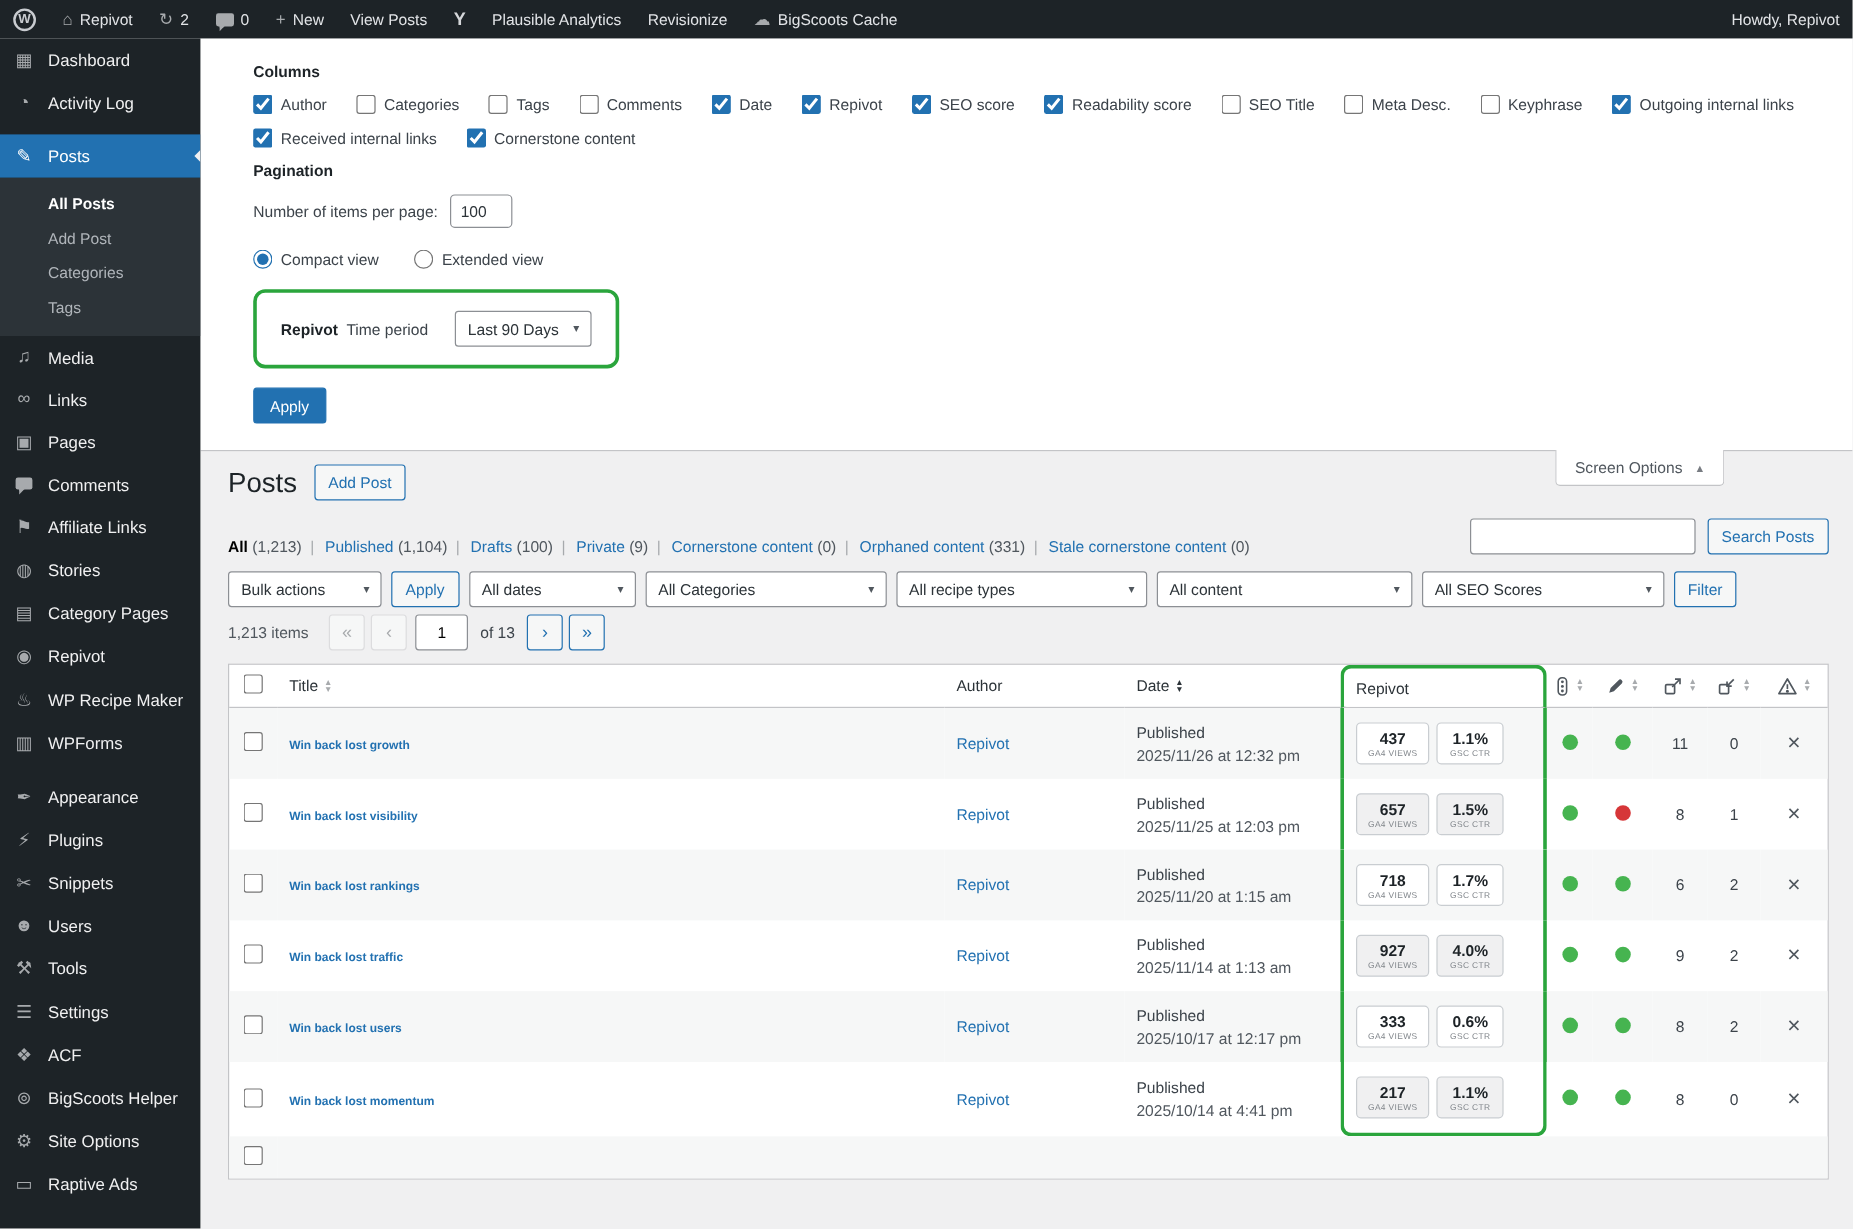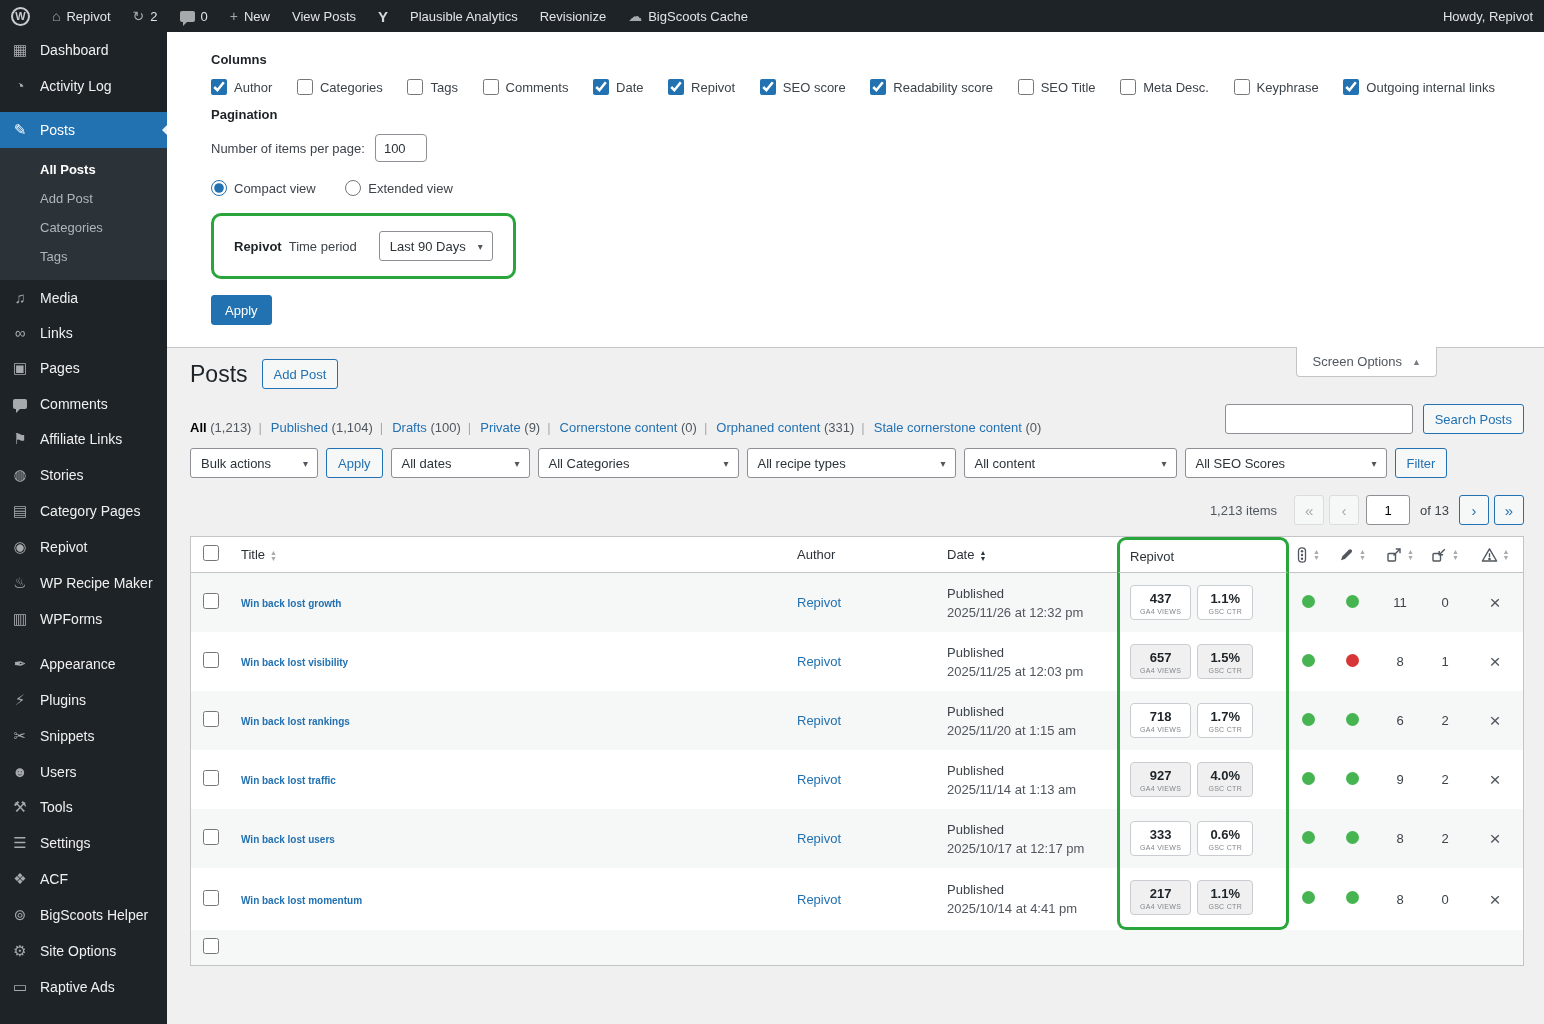--- a/index.html
+++ b/index.html
@@ -63,21 +63,21 @@
   .filters-line { display: flex; justify-content: space-between; align-items: center; margin-top: 14px; }
   .subsubsub { font-size: 13px; color: #646970; margin-top: 17px; }
   .filter-item { white-space: nowrap; cursor: pointer; }
   .filter-item:not(:first-child)::before { content: "|"; color: #a7aaad; margin: 0 9px 0 7px; cursor: default; }
   .flink { color: #2271b1; }
   .filter-item.current .flink { color: #000; font-weight: 600; }
   .fcount { color: #50575e; }
   .search-group { display: flex; gap: 10px; align-items: center; }
   .search-input { width: 188px; height: 30px; border: 1px solid #8c8f94; border-radius: 3px; background: #fff; padding: 0 8px; font-size: 13px; }
   .tablenav-line { display: flex; gap: 8px; align-items: center; margin-top: 13px; flex-wrap: nowrap; }
-  .paging-line { display: flex; justify-content: flex-end; align-items: center; gap: 5px; margin-top: 17px; font-size: 13px; color: #3c434a; }
+  .paging-line { display: flex; align-items: center; gap: 5px; margin-top: 6px; font-size: 13px; color: #3c434a; }
   .displaying-num { color: #50575e; margin-right: 12px; }
   .page-btn { min-width: 30px; height: 30px; display: inline-flex; align-items: center; justify-content: center; border-radius: 3px; font-size: 15px; }
   .page-btn.enabled { border: 1px solid #2271b1; background: #f6f7f7; color: #2271b1; cursor: pointer; }
   .page-btn.disabled { border: 1px solid #dcdcde; background: #f6f7f7; color: #a7aaad; }
   .page-input { width: 44px; height: 30px; text-align: center; border: 1px solid #8c8f94; border-radius: 3px; font-size: 13px; margin: 0 2px; background: #fff; }
   .of-label { margin: 0 5px 0 3px; }
 
   
   .w-bulk { min-width: 128px; } .w-dates { min-width: 139px; } .w-cats { min-width: 201px; }
   .w-recipe { min-width: 209px; } .w-content { min-width: 213px; } .w-seo { min-width: 202px; }
@@ -306,20 +306,30 @@
             <input type="checkbox" style="">
             <span>Meta Desc.</span>
           </label>
         <label class="cb">
             <input type="checkbox" style="">
             <span>Keyphrase</span>
           </label>
         <label class="cb">
             <input type="checkbox" checked="" style="">
             <span>Outgoing internal links</span>
+          </label>
+      </div>
+      <div class="cb-row">
+        <label class="cb">
+            <input type="checkbox" checked="" style="">
+            <span>Received internal links</span>
+          </label>
+        <label class="cb">
+            <input type="checkbox" checked="" style="">
+            <span>Cornerstone content</span>
           </label>
       </div>
 
       <div class="so-heading">Pagination</div>
       <div class="pg-line">
         <span>Number of items per page:</span>
         <input class="per-page" type="text" value="100" style="">
       </div>
 
       <div class="vm-line">

